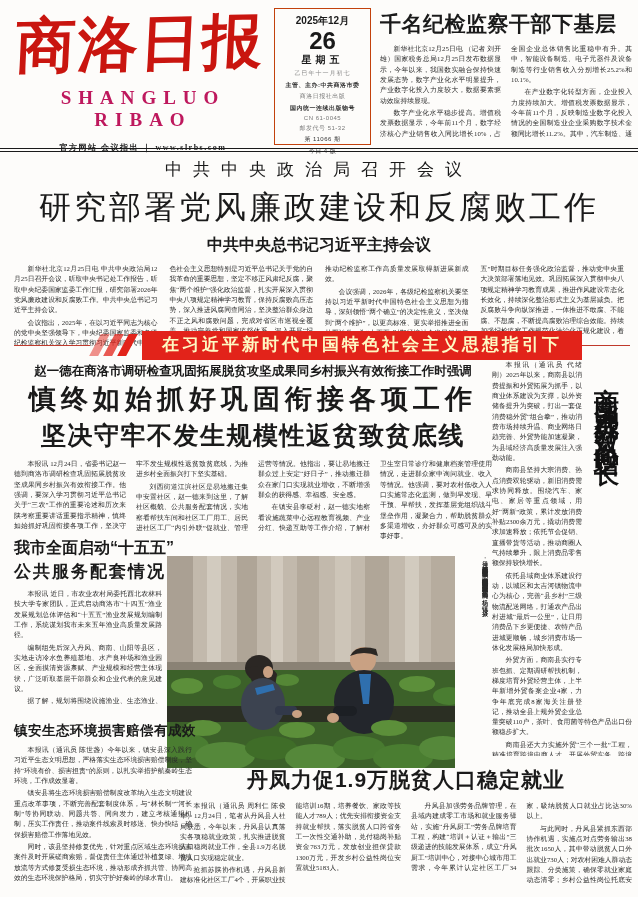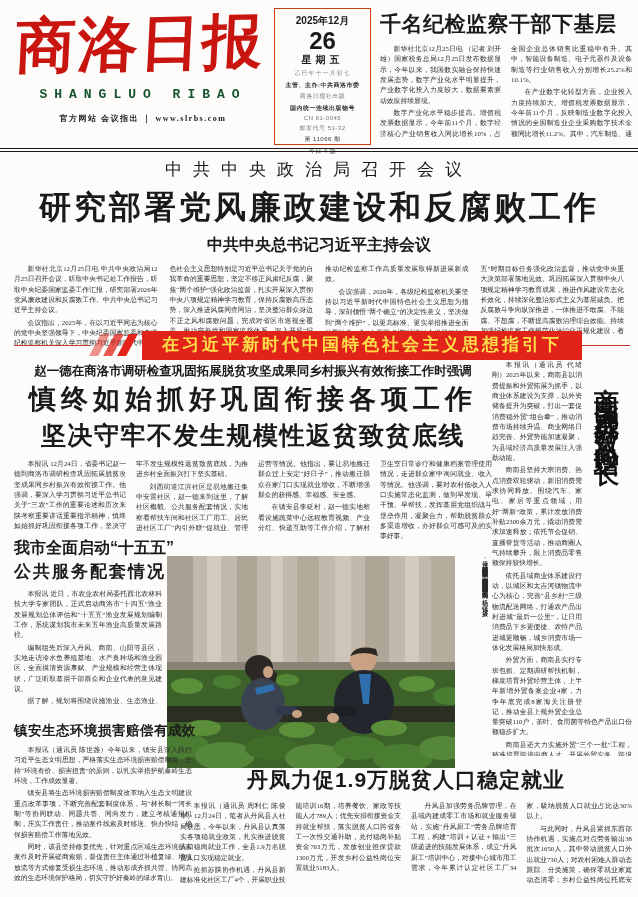--- a/index.html
+++ b/index.html
@@ -12,22 +12,22 @@
   p { margin:0 0 2px 0; text-indent:2em; }
   .body-txt { font-size:6.8px; line-height:1.52; text-align:justify; color:#2b2b2b; }
 
   
   .mast-title {
     font-size:60px; font-weight:900; color:#c9150f; line-height:1.25;
     letter-spacing:2px; transform:skewX(-4deg) rotate(-1.2deg);
     font-family:"DejaVu Serif", serif; white-space:nowrap;
   }
   .mast-latin {
-    margin-top:6px; text-align:center; color:#14532d; font-weight:bold;
-    font-size:13px; letter-spacing:7px; font-family:Liberation Mono, monospace;
+    margin-top:6px; text-align:center; color:#be185d; font-weight:bold;
+    font-size:19px; letter-spacing:7px; font-family:Liberation Serif, serif;
   }
   .mast-site { margin-top:11px; text-align:center; font-size:8px; letter-spacing:1.5px; color:#222; font-weight:bold; }
 
   
   .datebox {
     left:274px; top:8px; width:97px; height:137px; border:1px solid #c2410c;
     box-sizing:border-box; text-align:center; padding-top:5px;
     font-family:"Liberation Sans", sans-serif;
   }
   .db-month { font-size:10px; font-weight:bold; }
@@ -41,34 +41,34 @@
   .ts { left:380px; top:10px; width:252px; height:136px; }
   .ts-h { font-size:21px; font-weight:bold; font-family:"Liberation Sans", sans-serif; white-space:nowrap; letter-spacing:0.5px; }
   .ts-b { margin-top:6px; height:102px; column-count:2; column-gap:10px; column-fill:auto; overflow:hidden; }
 
   .header-rule { left:0; top:148px; width:638px; height:4px;
     border-top:1.6px solid #1a1a1a; border-bottom:0.8px solid #1a1a1a; box-sizing:border-box; }
 
   
   .pb { left:14px; top:158px; width:610px; }
   .pb-kicker { text-align:center; font-size:17px; letter-spacing:11px; font-weight:500; }
-  .pb-h { text-align:center; font-size:32px; font-weight:bold; letter-spacing:3px;
+  .pb-h { text-align:center; font-size:32px; font-weight:normal; letter-spacing:3px;
     font-family:"Liberation Sans", sans-serif; margin-top:5px; white-space:nowrap; }
   .pb-sub { text-align:center; font-size:16px; font-weight:bold; font-family:"Liberation Sans", sans-serif; margin-top:5px; }
   .pb-b { margin-top:8px; height:86px; column-count:4; column-gap:12px; column-fill:auto; overflow:hidden; }
 
   
   .banner { left:0; top:333px; width:638px; height:24px; display:flex; align-items:center; }
   .bn-line { height:0; border-top:1.5px solid #c0392b; }
   .bn-line.l { width:76px; margin-left:14px; }
   .bn-line.r { flex:1; margin-right:8px; }
   .bn-stripe { width:9px; height:22px; background:#e2231a; transform:skewX(-28deg); margin-left:5px; }
   .bn-stripe.s2 { opacity:0.75; }
   .bn-stripe.s3 { opacity:0.5; }
-  .bn-main { margin-left:10px; background:#e2231a; color:#fde047; font-weight:bold; font-size:17px;
+  .bn-main { margin-left:10px; background:#e2231a; color:#fef9c3; font-weight:bold; font-size:17px;
     letter-spacing:3px; padding:2.5px 20px 3.5px; font-family:"Liberation Sans", sans-serif; white-space:nowrap; }
 
   
   .zh { left:14px; top:363px; width:478px; }
   .zh-kicker { text-align:center; font-size:12.5px; font-weight:bold; font-family:"Liberation Sans", sans-serif; white-space:nowrap; }
   .zh-h1 { text-align:center; font-size:27px; font-weight:bold; letter-spacing:5px; font-family:"Liberation Sans", sans-serif; margin-top:1px; white-space:nowrap; }
   .zh-h2 { text-align:center; font-size:25px; font-weight:bold; letter-spacing:1.5px; font-family:"Liberation Sans", sans-serif; margin-top:2px; white-space:nowrap; }
   .zh-b { margin-top:7px; height:84px; column-count:4; column-gap:10px; column-fill:auto; overflow:hidden; }
 
   

